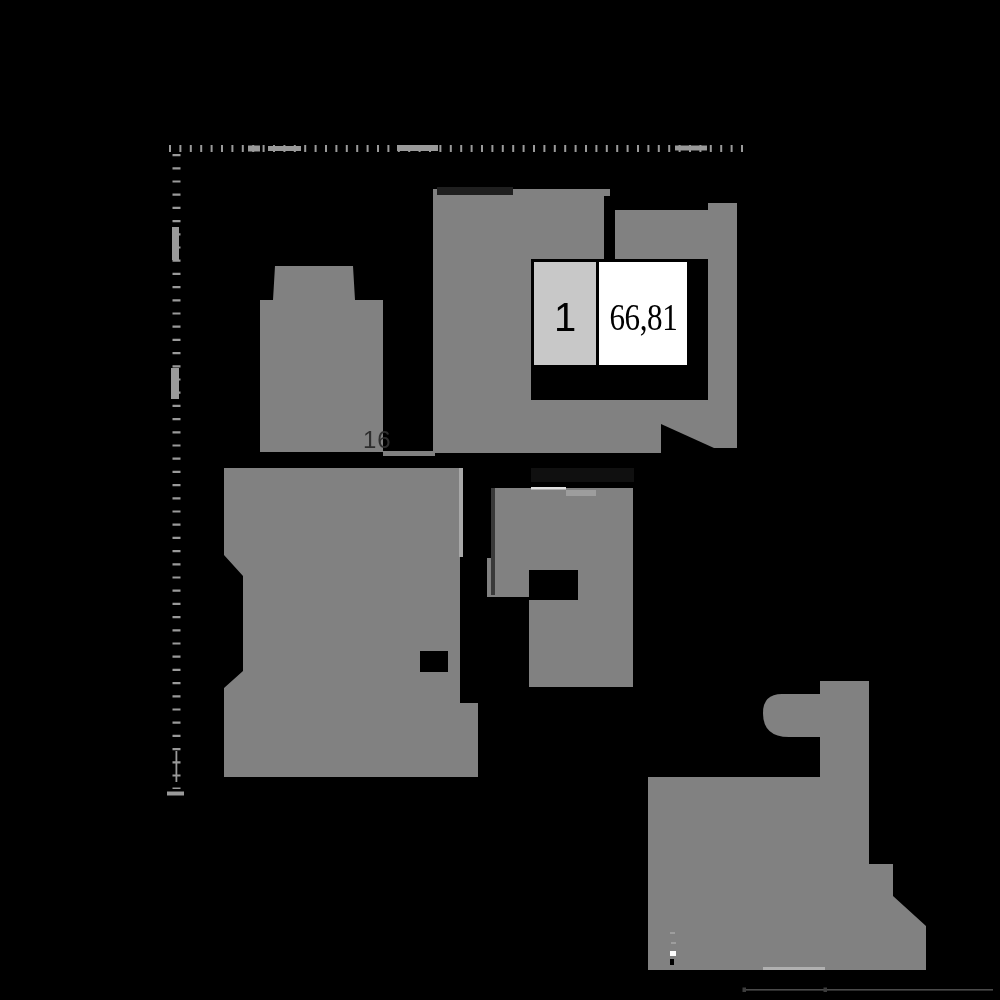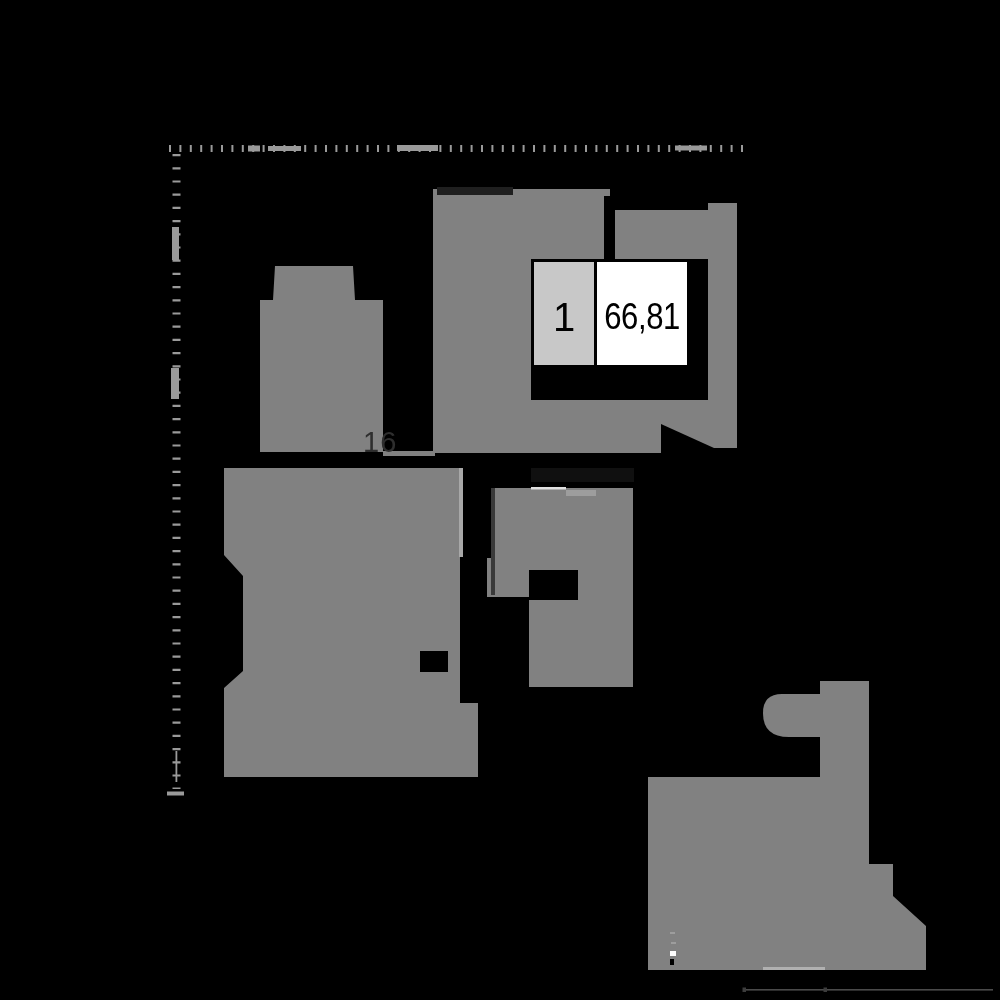--- a/index.html
+++ b/index.html
@@ -5,26 +5,26 @@
   html,body{margin:0;padding:0;background:#000;}
   .stage{position:relative;width:1000px;height:1000px;background:#000;overflow:hidden;
          font-family:"Liberation Sans", sans-serif;}
   .stage svg{position:absolute;left:0;top:0;}
   
   .unit-label{position:absolute;left:531px;top:259px;width:159px;height:109px;
               border:3px solid #000;box-sizing:border-box;display:flex;background:#000;}
   .unit-label .cell{display:flex;align-items:center;justify-content:center;height:100%;}
   .unit-label .cell.num{width:62px;background:#c8c8c8;}
   .unit-label .divider{width:3px;background:#000;height:100%;}
-  .unit-label .cell.area{flex:1;background:#ffffff;}
+  .unit-label .cell.area{flex:1;background:#ffffff;font-family:Liberation Serif, serif;}
   .unit-label .num-text{font-size:40px;color:#000;padding-top:7px;}
   .unit-label .area-text{font-size:37px;color:#000;padding-top:7px;display:inline-block;
                          transform:scaleX(0.84);letter-spacing:-0.5px;white-space:nowrap;}
   
-  .faint-text{position:absolute;left:363px;top:426px;font-size:29px;color:#2e2e2e;
+  .faint-text{position:absolute;left:363px;top:426px;font-size:24px;color:#2e2e2e;
               letter-spacing:1px;}
 </style>
 </head>
 <body>
 
 <div class="stage">
 
   <svg width="1000" height="1000" viewBox="0 0 1000 1000">
 
     <g>

